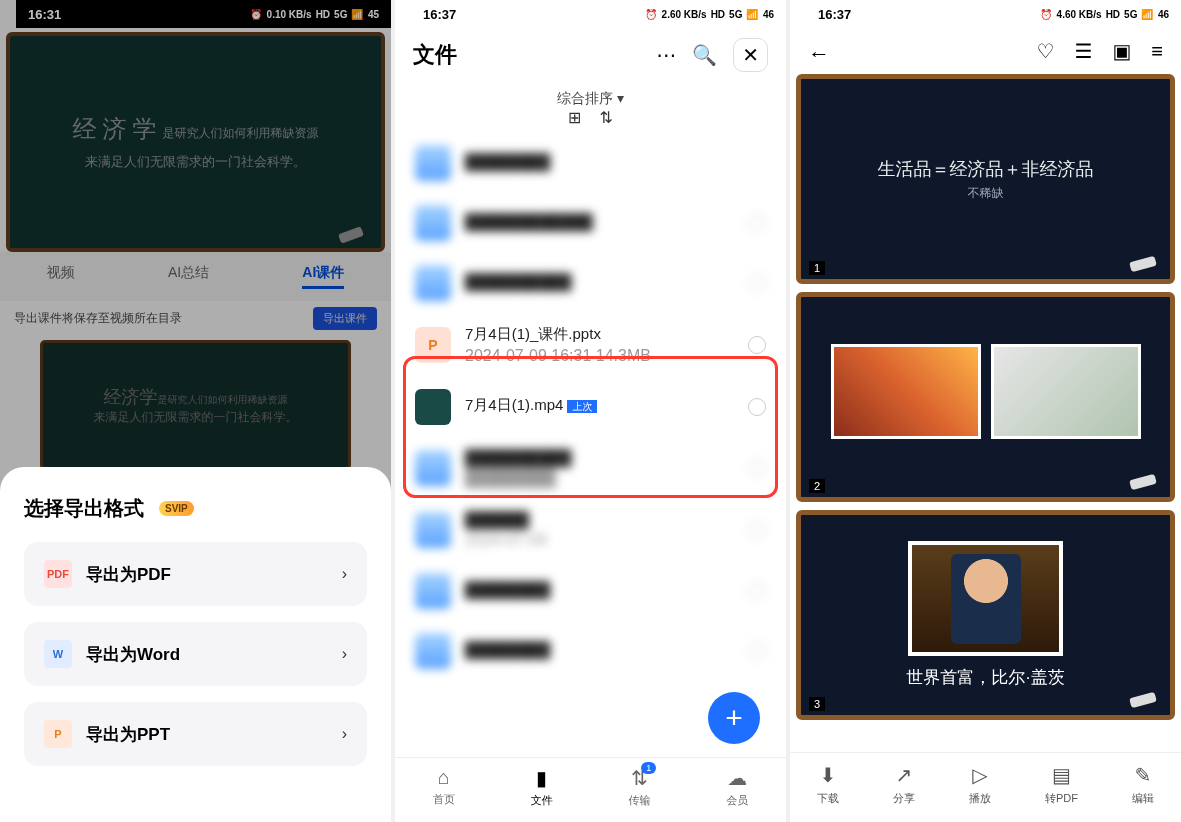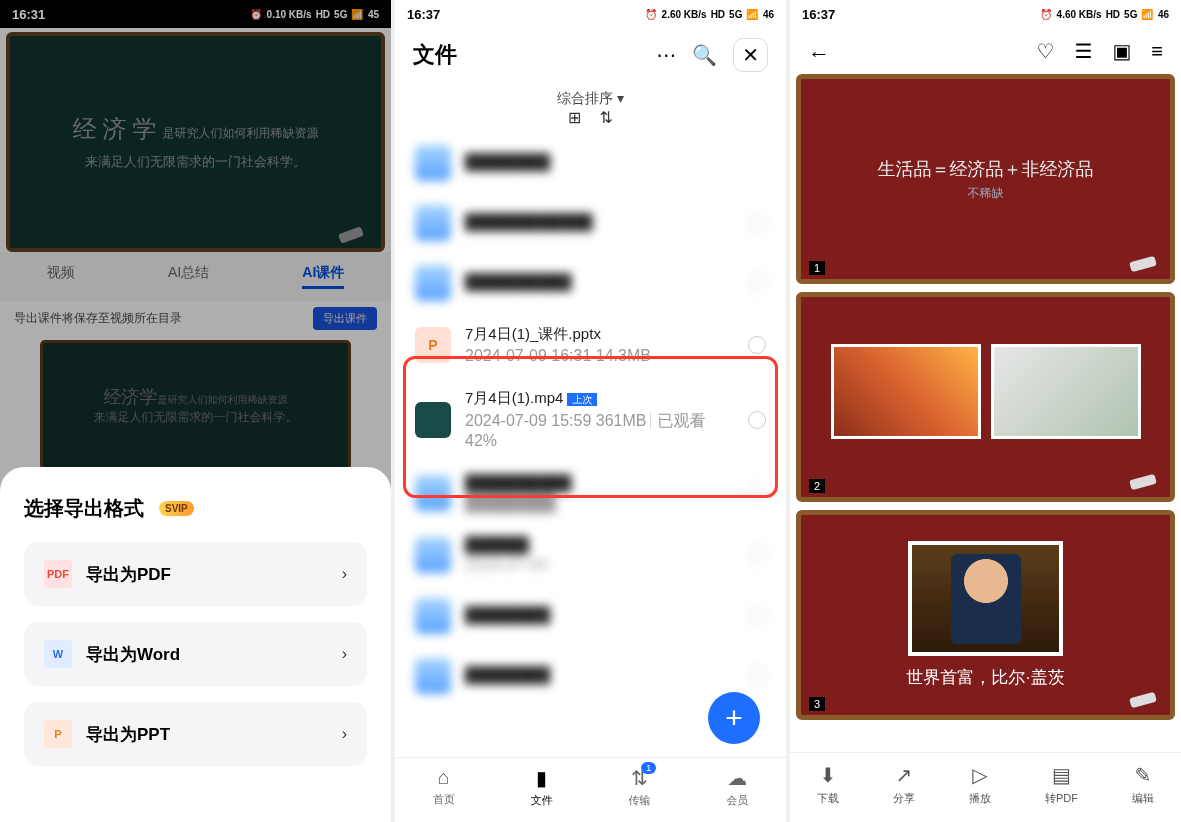--- a/index.html
+++ b/index.html
@@ -1,20 +1,20 @@
 <!DOCTYPE html>
 <html><head>
 <meta charset="utf-8">
 <style>
 * { margin: 0; padding: 0; box-sizing: border-box; font-family: -apple-system, "PingFang SC", "Microsoft YaHei", sans-serif; }
 body { background: #f0f0f0; display: flex; gap: 4px; width: 1181px; height: 822px; }
 .phone { flex: 1; background: #fff; display: flex; flex-direction: column; overflow: hidden; position: relative; }
 
 
-.statusbar { height: 28px; display: flex; align-items: center; justify-content: space-between; padding: 0 12px; font-size: 13px; font-weight: 600; }
+.statusbar { height: 28px; display: flex; align-items: center; justify-content: space-between; padding: 0 12px; font-size: 13px; font-weight: 600; margin-left: 16px; }
 .phone1 .statusbar { background: #000; color: #fff; }
 .statusbar-right { display: flex; align-items: center; gap: 4px; font-size: 10px; }
 .si { display: inline-block; }
 
 
 .phone1 { background: #e8e8e8; }
 .phone1 .blackboard { height: 220px; background: #1a4a45; margin: 4px 6px 0; border: 4px solid #8b5a2b; border-radius: 6px; display: flex; flex-direction: column; align-items: center; justify-content: center; color: #cfd8d4; filter: brightness(0.65); }
 .phone1 .bbtitle { font-size: 24px; letter-spacing: 6px; }
 .phone1 .bbsub { font-size: 13px; margin-top: 8px; }
 .chalk { position: absolute; right: 18px; bottom: 8px; width: 24px; height: 10px; background: #ddd; border-radius: 3px; transform: rotate(-20deg); }
@@ -63,21 +63,21 @@
 .lastbadge { background: #1e6fff; color: #fff; font-size: 10px; padding: 1px 5px; border-radius: 0; margin-left: 4px; }
 .bottomnav { display: flex; justify-content: space-around; padding: 8px 0 14px; border-top: 1px solid #eee; background: #fff; }
 .navitem { display: flex; flex-direction: column; align-items: center; gap: 3px; font-size: 11px; color: #666; position: relative; }
 .navitem.active { color: #000; }
 .navitem .navicon { font-size: 20px; }
 
 
 .phone3 .header3 { display: flex; align-items: center; justify-content: space-between; padding: 10px 18px; }
 .phone3 .h3icons { display: flex; align-items: center; gap: 20px; font-size: 20px; }
 .slides { flex: 1; overflow: hidden; display: flex; flex-direction: column; gap: 8px; padding: 0 6px; }
-.slide { height: 210px; background: #7f1d1d; border: 5px solid #8b5a2b; border-radius: 6px; position: relative; display: flex; flex-direction: column; align-items: center; justify-content: center; color: #e8efec; }
+.slide { height: 210px; background: #0f172a; border: 5px solid #8b5a2b; border-radius: 6px; position: relative; display: flex; flex-direction: column; align-items: center; justify-content: center; color: #e8efec; }
 .slidenum { position: absolute; bottom: 4px; left: 8px; background: #000; color: #fff; font-size: 11px; padding: 1px 5px; }
 .slide1text { font-size: 18px; }
 .slide1sub { font-size: 12px; color: #9ab; margin-top: 4px; }
 .slidetext { font-size: 17px; color: #fff; }
 .photos { display: flex; gap: 10px; margin-bottom: 12px; }
 .photo { width: 150px; height: 95px; border: 3px solid #fff; }
 .ph1 { background: linear-gradient(45deg, #8b2e1a, #d9622e, #ffb347); }
 .ph2 { background: linear-gradient(135deg, #e6e6e6, #b0c4b0); }
 .personphoto { width: 155px; height: 115px; border: 4px solid #fff; background: linear-gradient(180deg, #5a3d1a, #2e1a0a); margin-bottom: 10px; display: flex; align-items: center; justify-content: center; }
 .person { width: 70px; height: 90px; background: radial-gradient(circle at 50% 30%, #e8b890 30%, transparent 31%), #1a2d4a; border-radius: 6px; }
@@ -203,21 +203,20 @@
       <div class="fileinfo">
         <div class="filename">7月4日(1)_课件.pptx</div>
         <div class="filemeta">2024-07-09 16:31  14.3MB</div>
       </div>
       <div class="radiobtn"></div>
     </div>
     <div class="filerow">
       <div class="fileicon videoicon"></div>
       <div class="fileinfo">
         <div class="filename"><span>7月4日(1).mp4</span><span class="lastbadge">上次</span></div>
-        <div class="filemeta"><span>2024-07-09 15:59  361MB</span><span class="viewed">已观看42%</span></div>
       </div>
       <div class="radiobtn"></div>
     </div>
     <div class="filerow blur">
         <div class="fileicon folder"></div>
         <div class="fileinfo">
           <div class="filename">██████████</div>
           <div class="filemeta">████████</div>
         </div>
         <div class="radiobtn"></div>

